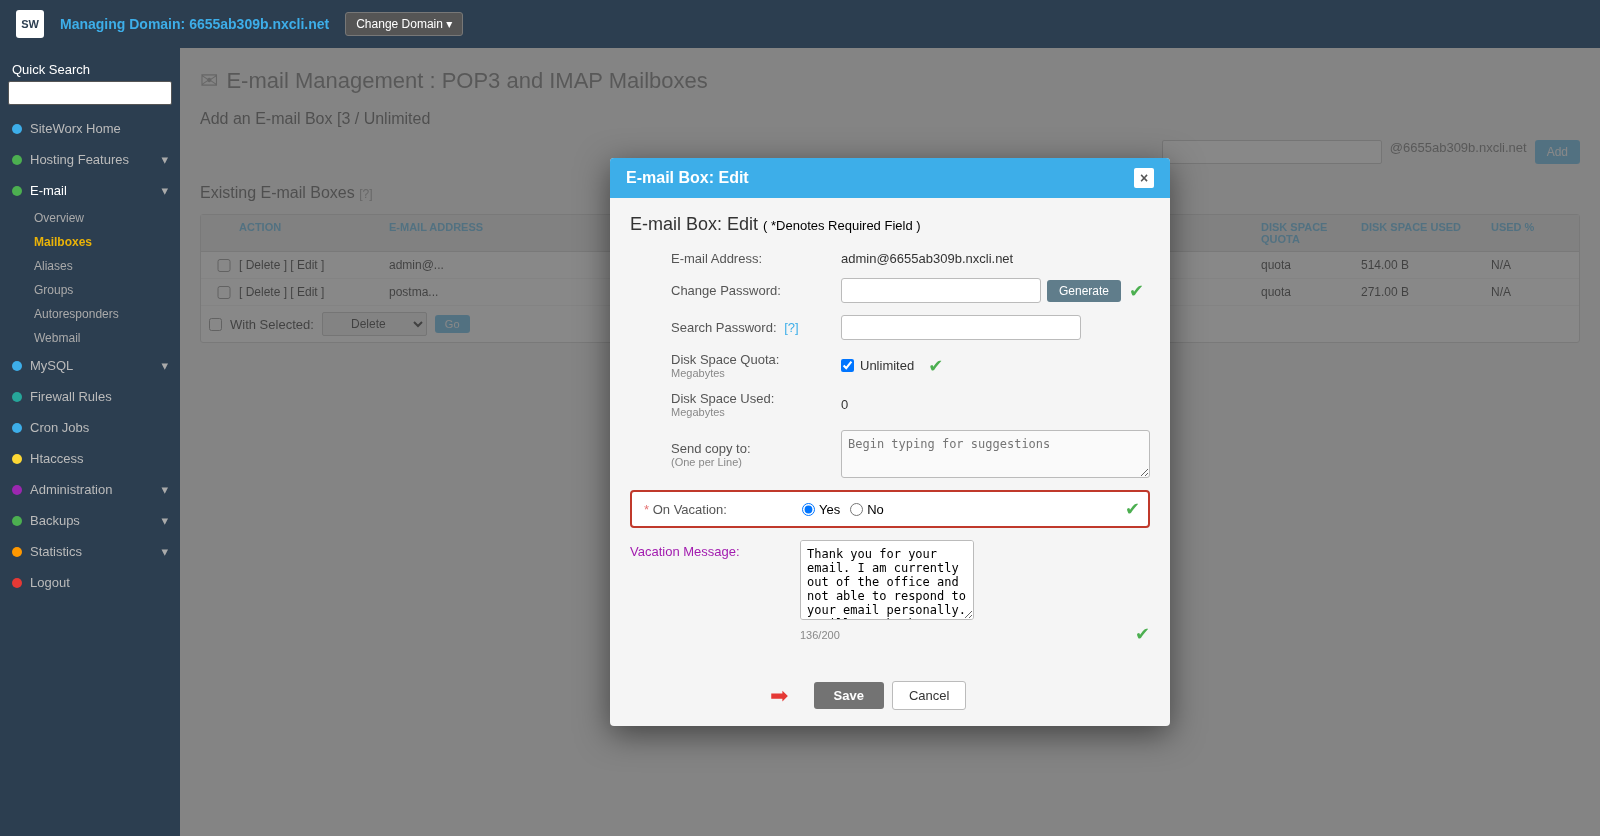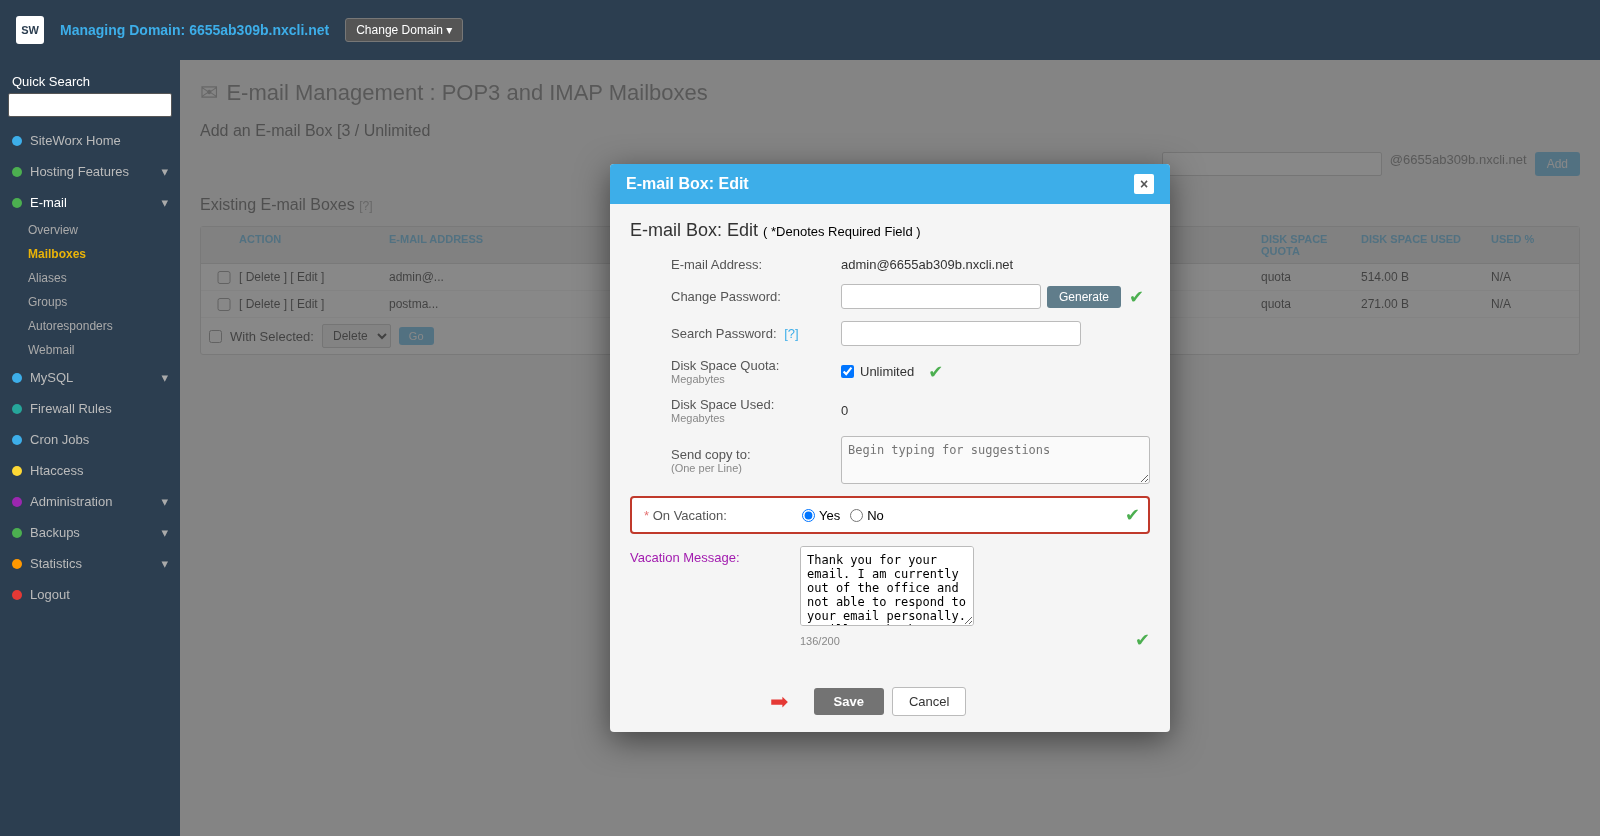--- a/index.html
+++ b/index.html
@@ -1,21 +1,21 @@
 <!DOCTYPE html>
 <html><head>
   <meta charset="utf-8">
   <style>
     * { box-sizing: border-box; margin: 0; padding: 0; }
     body { font-family: Arial, sans-serif; font-size: 13px; background: #d0d0d0; display: flex; flex-direction: column; height: 836px; overflow: hidden; }
 
     
     .top-bar {
       background: #2c3e50;
-      height: 60px;
+      height: 48px;
       display: flex;
       align-items: center;
       padding: 0 16px;
       gap: 16px;
       flex-shrink: 0;
     }
     .top-bar-logo {
       width: 28px; height: 28px;
       background: #fff;
       border-radius: 3px;
@@ -88,21 +88,21 @@
       flex-shrink: 0;
     }
     .dot-blue { background: #3daee9; }
     .dot-green { background: #4caf50; }
     .dot-teal { background: #26a69a; }
     .dot-red { background: #e53935; }
     .dot-orange { background: #ff9800; }
     .dot-purple { background: #9c27b0; }
     .dot-yellow { background: #fdd835; }
 
-    .sidebar-sub { padding: 5px 12px 5px 28px; cursor: pointer; color: #aaa; font-size: 12px; }
+    .sidebar-sub { padding: 5px 12px 5px 28px; cursor: pointer; color: #aaa; font-size: 12px; margin-left: 6px; }
     .sidebar-sub.active { color: #eab308; font-weight: bold; }
 
     
     .content-area {
       flex: 1;
       background: #f0f0f0;
       position: relative;
       overflow: hidden;
     }
     .content-inner {
@@ -365,21 +365,21 @@
       color: #aaa;
       background: #fafafa;
     }
     .with-selected-bar {
       display: flex;
       align-items: center;
       gap: 8px;
       padding: 6px 8px;
     }
     .select-small {
-      padding: 3px 6px;
+      padding: 3px 24px;
       border: 1px solid #bbb;
       border-radius: 2px;
       font-size: 12px;
       text-align: center;
     }
   </style>
 </head>
 <body>
 
 <div class="top-bar">

